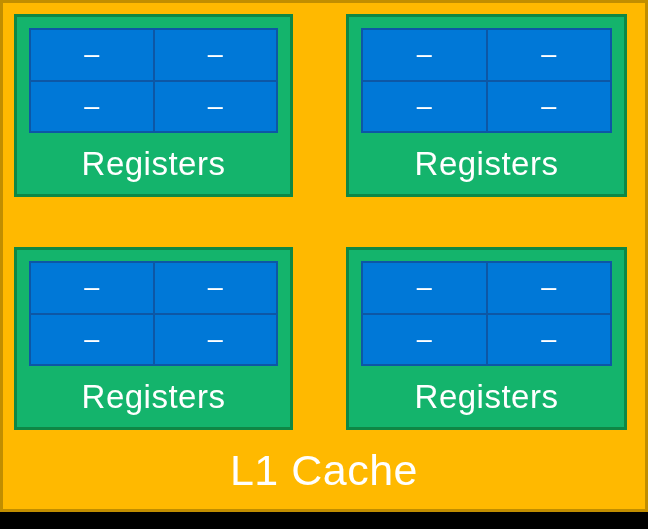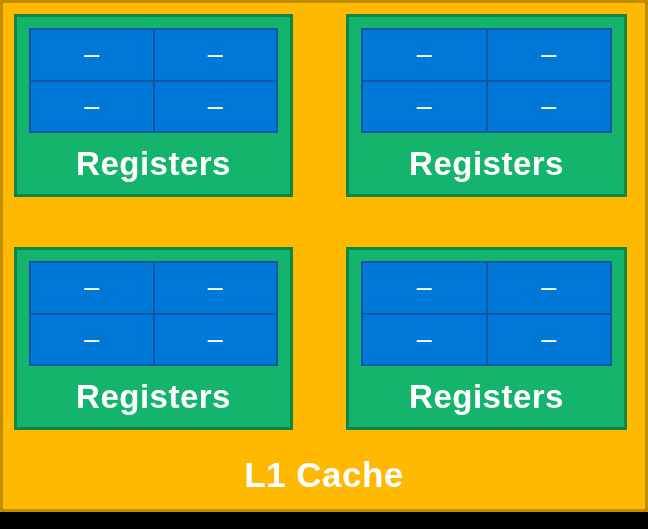--- a/index.html
+++ b/index.html
@@ -56,31 +56,31 @@
     font-weight: 300;
     line-height: 1;
   }
   .box-label {
     flex: 1;
     display: flex;
     align-items: center;
     justify-content: center;
     color: var(--text, #FFFFFF);
     font-size: 33px;
-    font-weight: 700;
+    font-weight: 400;
     letter-spacing: 0.5px;
   }
   .l1-label {
     position: absolute;
     left: 0; right: 0;
     bottom: 14px;
     text-align: center;
     color: var(--text, #FFFFFF);
-    font-size: 35px;
-    font-weight: 700;
+    font-size: 43px;
+    font-weight: 400;
     letter-spacing: 0.5px;
   }
   .letterbox {
     position: absolute;
     left: 0; bottom: 0;
     width: 648px;
     height: 17px;
     background: var(--black, #000000);
   }
 </style>

